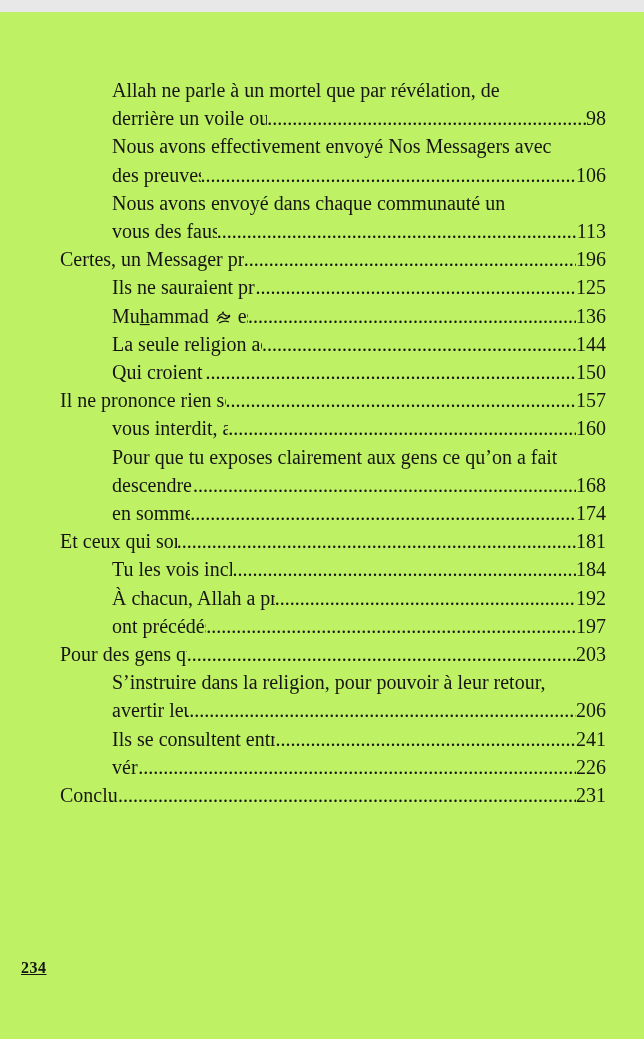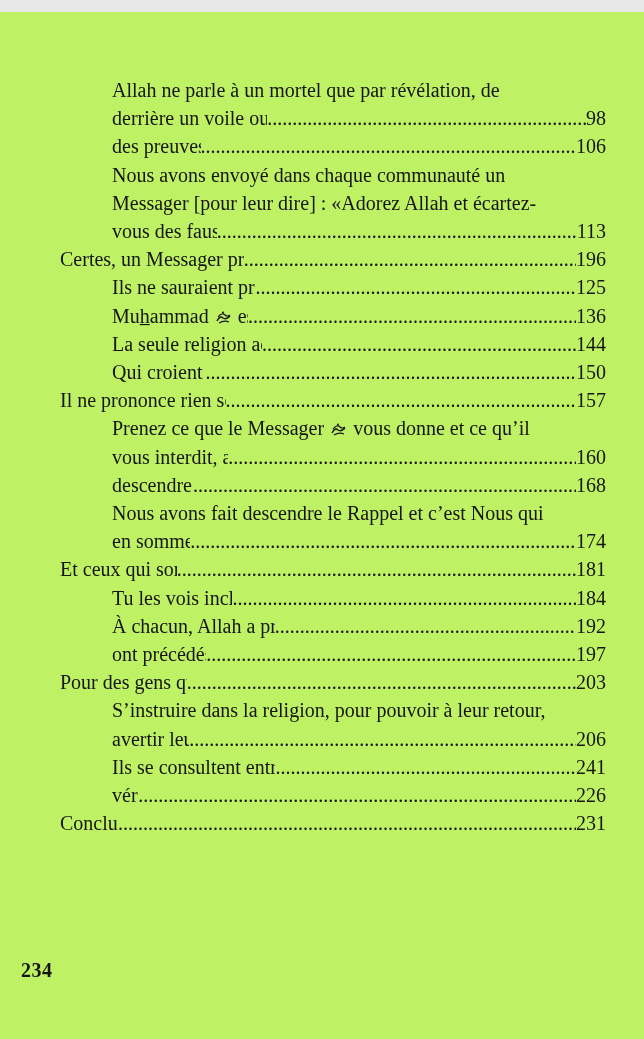--- a/index.html
+++ b/index.html
@@ -48,46 +48,47 @@
     content: "........................................................................................................................................................";
   }
   .pg {
     flex: 0 0 auto;
     text-align: right;
   }
   .folio {
     position: absolute;
     left: 21px;
     top: 947px;
-    font-size: 20px;
+    font-size: 16px;
     font-weight: bold;
     letter-spacing: 0.5px;
+    text-decoration: underline;
   }
   .sas {
     display: inline-block;
     vertical-align: -2px;
     margin: 0 1px;
     line-height: 0;
   }
 </style>
 </head>
 <body>
 
 <div class="page">
   <nav class="toc" id="toc">
       <div class="entry indent">
         <div class="line"><span class="txt">Allah ne parle à un mortel que par révélation, de</span></div>
         <div class="line"><span class="txt">derrière un voile ou par l’envoi d’un messager</span><span class="leader"></span><span class="pg">98</span></div>
       </div>
       <div class="entry indent">
+        <div class="line"><span class="txt">Nous avons effectivement envoyé Nos Messagers avec</span></div>
         <div class="line"><span class="txt">des preuves évidentes </span><span class="leader"></span><span class="pg">106</span></div>
       </div>
       <div class="entry indent">
         <div class="line"><span class="txt">Nous avons envoyé dans chaque communauté un</span></div>
-        <div class="line"><span class="txt">Messager [pour leur dire] : «Adorez Allah et écartez-</span></div>
         <div class="line"><span class="txt">vous des fausses divinités» </span><span class="leader"></span><span class="pg">113</span></div>
       </div>
       <div class="entry">
         <div class="line"><span class="txt">Certes, un Messager pris parmi vous est venu à vous</span><span class="leader"></span><span class="pg">196</span></div>
       </div>
       <div class="entry indent">
         <div class="line"><span class="txt">Ils ne sauraient produire rien de semblable</span><span class="leader"></span><span class="pg">125</span></div>
       </div>
       <div class="entry indent">
         <div class="line"><span class="txt">Muh̲ammad <span class="sas"><svg width="17" height="15" viewBox="0 0 17 15">
@@ -101,34 +102,27 @@
       <div class="entry indent">
         <div class="line"><span class="txt">La seule religion acceptée d’Allah est l’Islam</span><span class="leader"></span><span class="pg">144</span></div>
       </div>
       <div class="entry indent">
         <div class="line"><span class="txt">Qui croient à l’Invisible</span><span class="leader"></span><span class="pg">150</span></div>
       </div>
       <div class="entry">
         <div class="line"><span class="txt">Il ne prononce rien sous l’effet de la passion </span><span class="leader"></span><span class="pg">157</span></div>
       </div>
       <div class="entry indent">
-        <div class="line"><span class="txt">Prenez ce que le Messager <span class="sas"><svg width="17" height="15" viewBox="0 0 17 15">
-                <path d="M2 11 q3 -6 6 -3 q3 2 7 -2" fill="none" stroke="#171513" stroke-width="1.4"></path>
-                <path d="M3 7 q4 -5 7 -2 q2 2 5 0" fill="none" stroke="#171513" stroke-width="1.2"></path>
-                <path d="M4 13 q5 -3 10 -1" fill="none" stroke="#171513" stroke-width="1.2"></path>
-                <circle cx="8" cy="2.6" r="1" fill="#171513"></circle>
-                <circle cx="14" cy="6.5" r="0.9" fill="#171513"></circle>
-              </svg></span> vous donne et ce qu’il</span></div>
         <div class="line"><span class="txt">vous interdit, abstenez-vous-en </span><span class="leader"></span><span class="pg">160</span></div>
       </div>
       <div class="entry indent">
+        <div class="line"><span class="txt">Pour que tu exposes clairement aux gens ce qu’on a fait</span></div>
         <div class="line"><span class="txt">descendre pour eux </span><span class="leader"></span><span class="pg">168</span></div>
       </div>
       <div class="entry indent">
-        <div class="line"><span class="txt">Nous avons fait descendre le Rappel et c’est Nous qui</span></div>
         <div class="line"><span class="txt">en sommes gardien</span><span class="leader"></span><span class="pg">174</span></div>
       </div>
       <div class="entry">
         <div class="line"><span class="txt">Et ceux qui sont avec lui… </span><span class="leader"></span><span class="pg">181</span></div>
       </div>
       <div class="entry indent">
         <div class="line"><span class="txt">Tu les vois inclinés, prosternés…</span><span class="leader"></span><span class="pg">184</span></div>
       </div>
       <div class="entry indent">
         <div class="line"><span class="txt">À chacun, Allah a promis la plus belle récompense </span><span class="leader"></span><span class="pg">192</span></div>

